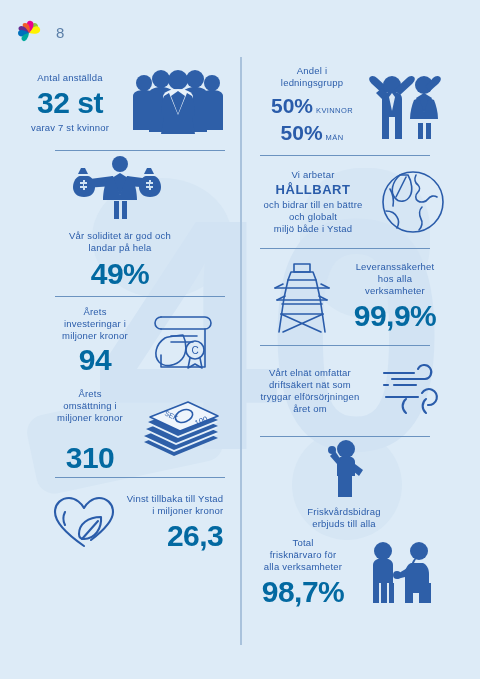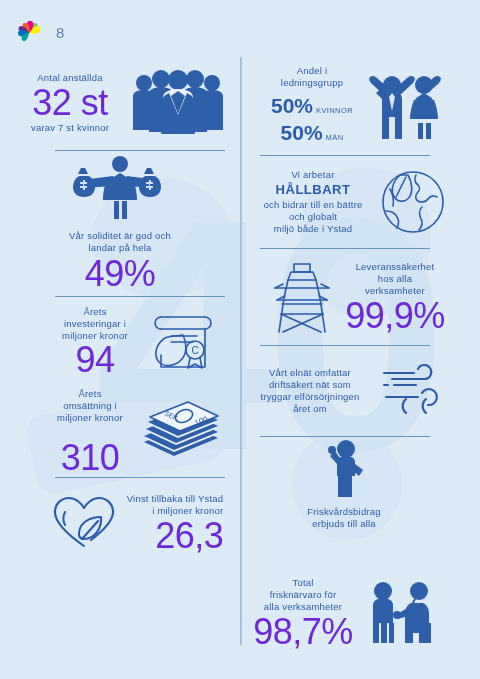--- a/index.html
+++ b/index.html
@@ -42,21 +42,21 @@
   .colL{position:absolute;left:0;top:55px;width:240px;z-index:4;}
   .colR{position:absolute;left:240px;top:55px;width:208px;z-index:4;}
 
   .sec{position:relative;display:flex;align-items:center;justify-content:center;}
   .hdiv{height:1px;background:#6b93c0;margin:0 auto;}
   .hdivL{width:170px;margin-left:55px;}
   .hdivR{width:170px;margin-left:20px;}
 
   .txtblock{text-align:center;}
   .lbl{font-size:9.5px;line-height:12px;color:#2a5caa;font-weight:400;letter-spacing:.2px;}
-  .big{font-size:36px;font-weight:400;color:#6d28d9;line-height:34px;letter-spacing:-.5px;}
+  .big{font-size:30px;font-weight:700;color:#0369a1;line-height:34px;letter-spacing:-.5px;}
   .pctrow{display:flex;align-items:baseline;justify-content:center;gap:3px;}
   .pctval{font-size:21px;font-weight:700;line-height:26px;}
   .pctsuf{font-size:7.5px;font-weight:400;letter-spacing:.4px;}
   .strong{font-size:13px;font-weight:700;letter-spacing:.5px;line-height:16px;}
   .icon{display:block;}
   svg{display:block;}
   .fill{fill:#2e5fa8;}
   .stroke{fill:none;stroke:#2a5caa;stroke-width:2.1;stroke-linecap:round;stroke-linejoin:round;}
   .strokeT{fill:none;stroke:#2a5caa;stroke-width:1.6;stroke-linecap:round;stroke-linejoin:round;}
 </style>
@@ -343,21 +343,21 @@
             <path d="M18 36h5v21h-5z" fill="#2e5fa8"></path>
           </g>
         </svg>
       </span>
       <div class="txtblock" style="margin-top:8px;">
         <div class="lbl">Friskvårdsbidrag</div>
         <div class="lbl">erbjuds till alla</div>
       </div>
     </div>
 
-    <div class="sec" style="height:80px;padding-left:8px;margin-top:40px;">
+    <div class="sec" style="height:80px;padding-left:8px;">
       <div class="txtblock" style="width:104px;">
         <div class="lbl">Total</div>
         <div class="lbl">frisknärvaro för</div>
         <div class="lbl">alla verksamheter</div>
         <div class="big" style="margin-top:2px;">98,7%</div>
       </div>
       <span class="icon" style="margin-left:6px;">
         <svg width="84" height="64" viewBox="0 0 84 64">
           <g class="fill">
             <circle cx="22" cy="10" r="9"></circle>

